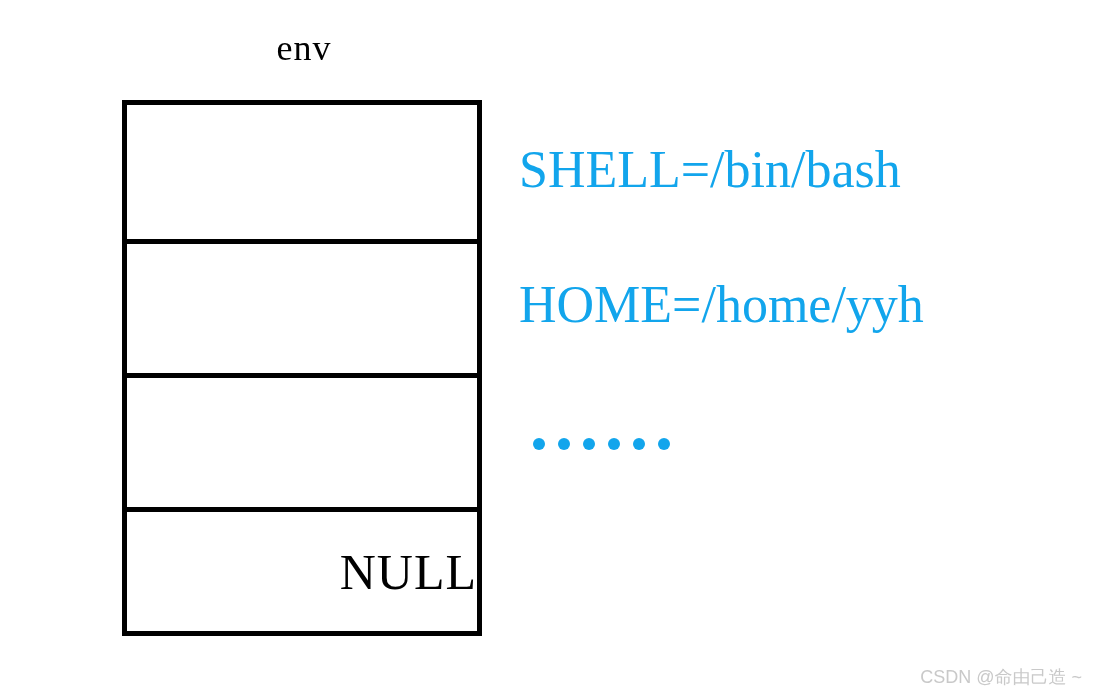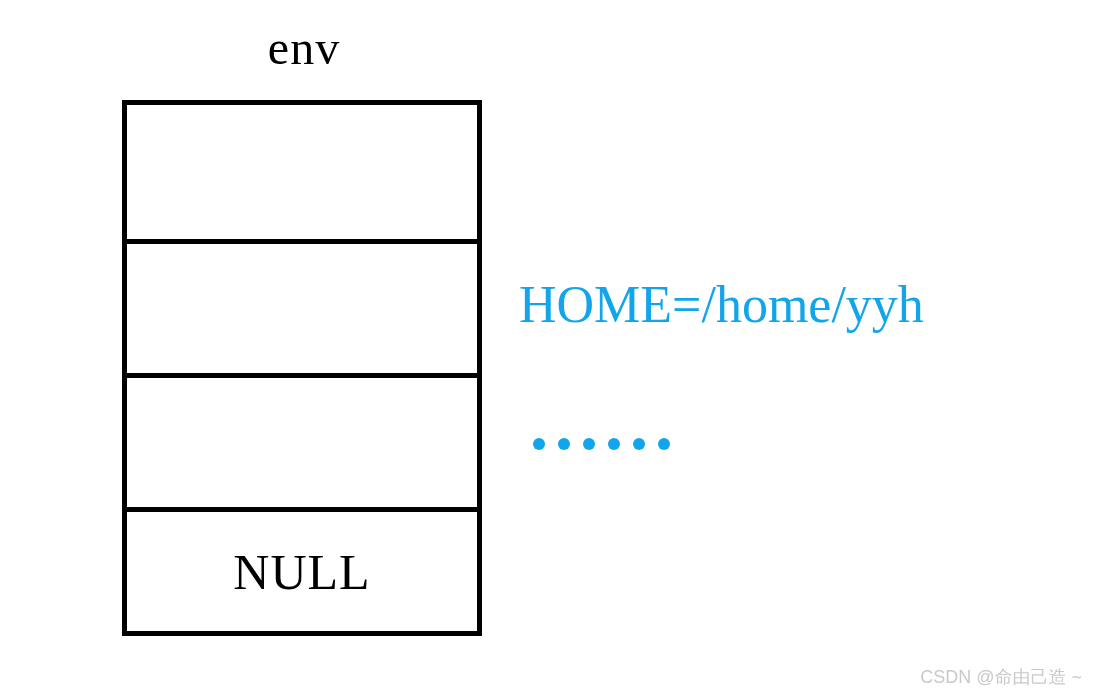--- a/index.html
+++ b/index.html
@@ -18,21 +18,21 @@
   }
 
   
   .env-label {
     position: absolute;
     left: 124px;
     top: 18px;
     width: 360px;
     text-align: center;
     font-family: "Liberation Serif", "DejaVu Serif", serif;
-    font-size: 48px;
+    font-size: 36px;
     line-height: 60px;
     color: #000000;
     letter-spacing: 1px;
     white-space: nowrap;
   }
 
   
   .array-box {
     position: absolute;
     left: 122px;
@@ -52,21 +52,21 @@
     display: flex;
     align-items: center;
     justify-content: center;
   }
   .array-cell + .array-cell {
     border-top: 5px solid #000000;
   }
   .cell-0 { height: 134px; }
   .cell-1 { height: 134px; }
   .cell-2 { height: 134px; }
-  .cell-3 { flex: 1 1 auto; }
+  .cell-3 { flex: 1 1 auto; justify-content: flex-end; }
 
   .cell-text {
     font-family: "Liberation Serif", "DejaVu Serif", serif;
     font-size: 50px;
     line-height: 54px;
     color: #000000;
     letter-spacing: 1px;
     white-space: nowrap;
     user-select: none;
   }
@@ -136,20 +136,21 @@
     <div class="array-cell cell-2">
       
     </div>
 
     <div class="array-cell cell-3">
       <span class="cell-text">NULL</span>
     </div>
 
   </div>
 
+  <div class="annotation ann-shell">SHELL=/bin/bash</div>
 
   <div class="annotation ann-home">HOME=/home/yyh</div>
 
   <div class="ellipsis-dots">
     <span class="dot"></span>
     <span class="dot"></span>
     <span class="dot"></span>
     <span class="dot"></span>
     <span class="dot"></span>
     <span class="dot"></span>

